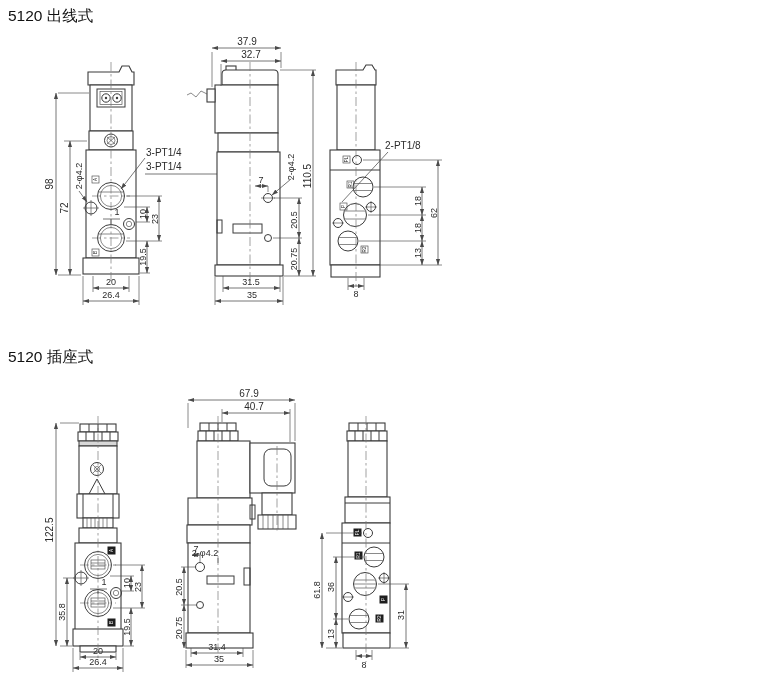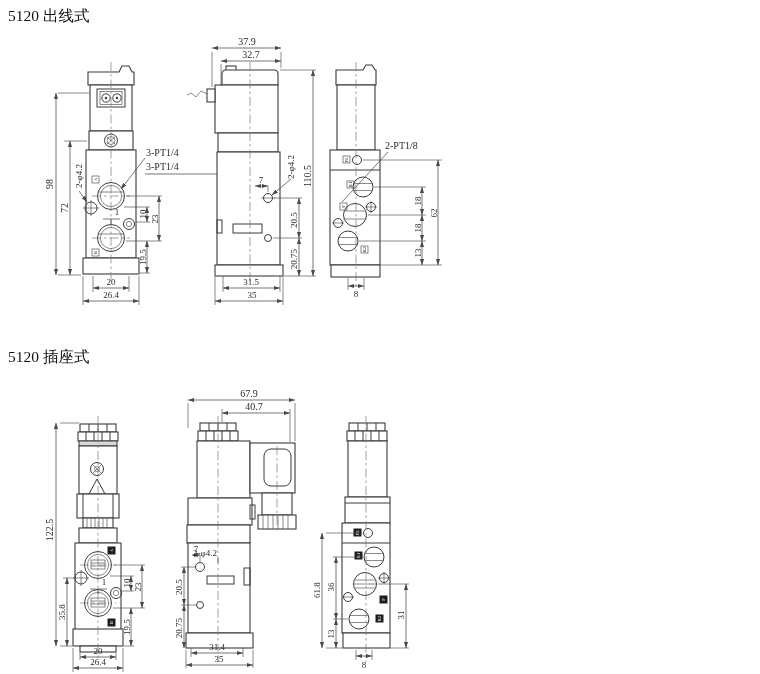--- a/index.html
+++ b/index.html
@@ -1,17 +1,17 @@
 <!DOCTYPE html>
 <html><head>
 <meta charset="utf-8">
 <style>
   html,body{margin:0;padding:0;background:#fff;}
   .canvas{position:relative;width:692px;height:674px;background:#ffffff;overflow:hidden;
-          font-family:Liberation Serif, serif;}
+          font-family:Liberation Sans, sans-serif;}
   svg{display:block}
   .o  {fill:#ffffff;stroke:#3b3b3b;stroke-width:1.1;}
   .o2 {fill:none;stroke:#3b3b3b;stroke-width:1;}
   .thin{fill:none;stroke:#4a4a4a;stroke-width:.65;}
   .cl {fill:none;stroke:#7a7a7a;stroke-width:.7;stroke-dasharray:9 3 2.5 3;}
   .dm {fill:none;stroke:#4a4a4a;stroke-width:.75;}
   .hatch{fill:#d8d8d8;stroke:#3b3b3b;stroke-width:1;}
   .dark{fill:#1e1e1e;stroke:#1e1e1e;}
   text{fill:#2b2b2b;}
   .dt {font-size:10px;text-anchor:middle;}

